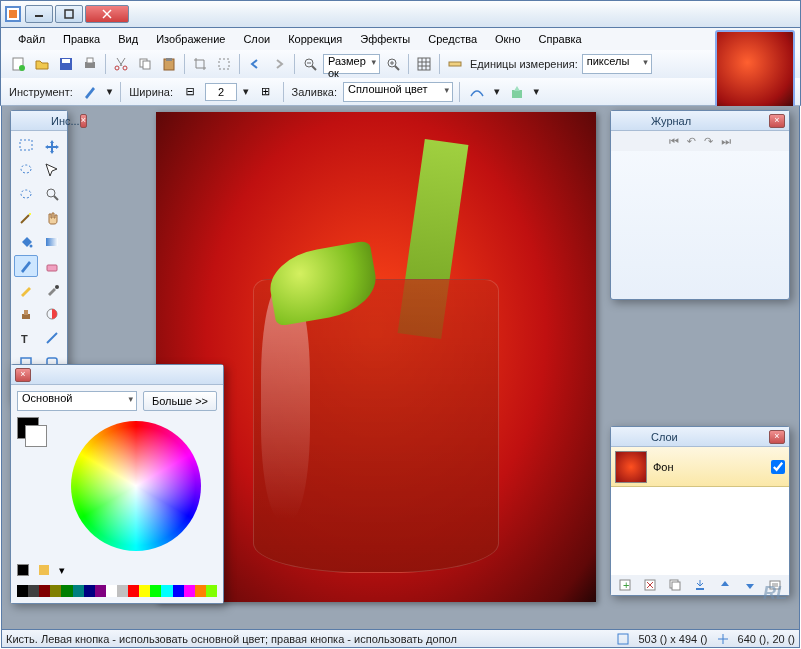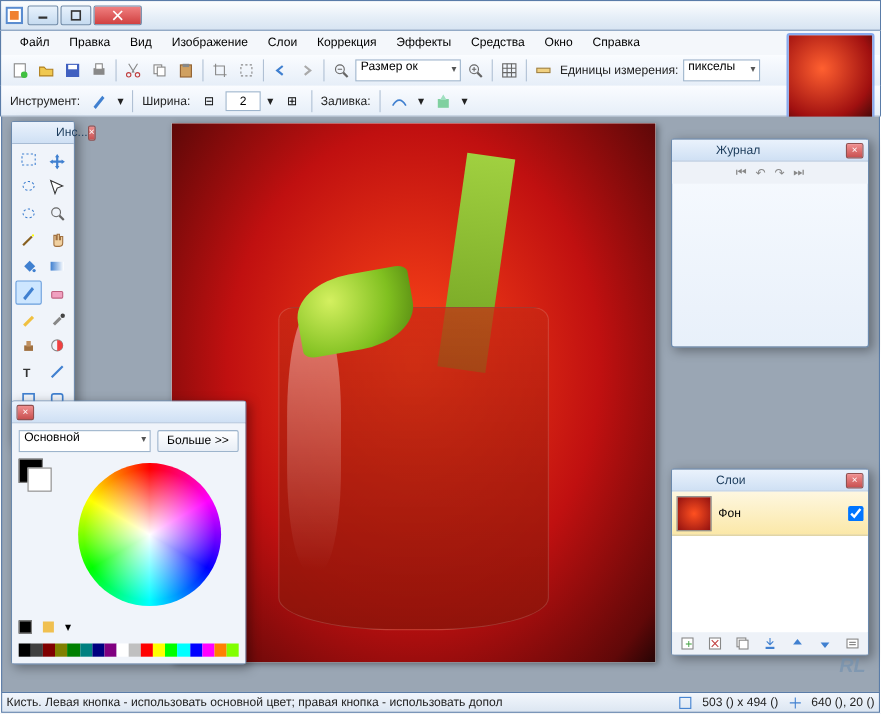--- a/index.html
+++ b/index.html
@@ -51,37 +51,37 @@
 .palette-body { padding: 6px; background: #f0f4fa; }
 .pal-row { display: flex; gap: 6px; align-items: center; margin-bottom: 6px; }
 .pal-select { flex: 1; }
 .pal-btn { height: 20px; padding: 0 8px; border: 1px solid #9db4cc; background: linear-gradient(#fff,#e8eef6); border-radius: 2px; cursor: pointer; }
 .sw-big { width: 22px; height: 22px; border: 1px solid #888; }
 .wheel { width: 130px; height: 130px; border-radius: 50%; background: conic-gradient(red,magenta,blue,cyan,lime,yellow,red); position: relative; margin: 4px auto; }
 .wheel::after { content:""; position:absolute; inset:0; border-radius:50%; background: radial-gradient(circle,#fff 0%, rgba(255,255,255,0) 65%); }
 .pal-strip { height: 12px; display: flex; margin-top: 4px; }
 .pal-strip div { flex: 1; }
 
-.history-panel { left: 608px; top: 20px; width: 180px; height: 190px; }
+.history-panel { left: 608px; top: 4px; width: 180px; height: 190px; }
 .history-body { background: #fff; height: calc(100% - 40px); border: 1px solid #c4d0e0; margin: 0; }
 .hist-item { height: 22px; background: linear-gradient(#fef7e0,#fbe8a8); display: flex; align-items: center; padding: 0 4px; gap: 4px; font-size: 11px; border-bottom: 1px solid #d4c480; }
 .hist-nav { height: 20px; display: flex; justify-content: center; gap: 8px; align-items: center; background: #eef2f8; }
 
 .layers-panel { left: 608px; top: 320px; width: 180px; height: 170px; }
 .layers-body { background: #fff; height: calc(100% - 40px); }
 .layer-row { height: 40px; display: flex; align-items: center; background: linear-gradient(#fef7e0,#fbe8a8); padding: 0 4px; gap: 6px; border-bottom: 1px solid #d4c480; }
 .layer-thumb { width: 32px; height: 32px; background: radial-gradient(circle,#ff5020,#901010); border: 1px solid #888; }
 .layer-name { flex: 1; font-size: 11px; }
 .layer-chk { width: 14px; height: 14px; }
 .layers-toolbar { height: 20px; display: flex; gap: 4px; align-items: center; padding: 0 4px; background: #eef2f8; }
 
 .statusbar { position: absolute; left: 1px; right: 1px; bottom: 1px; height: 19px; background: linear-gradient(#f2f6fc,#dce6f2); border: 1px solid #5a7ca8; display: flex; align-items: center; padding: 0 4px; font-size: 11px; color: #222; gap: 8px; }
 .status-main { flex: 1; white-space: nowrap; overflow: hidden; }
 
-.rl-logo { position: absolute; right: 6px; bottom: 8px; width: 36px; height: 32px; color: #7090b0; font-weight: bold; font-size: 18px; font-style: italic; display: flex; align-items: center; justify-content: center; opacity: 0.6; }
+.rl-logo { position: absolute; right: 6px; bottom: 20px; width: 36px; height: 32px; color: #7090b0; font-weight: bold; font-size: 18px; font-style: italic; display: flex; align-items: center; justify-content: center; opacity: 0.6; }
 
 svg { display: block; }
 </style>
 </head>
 <body>
 
 <div class="titlebar">
   <span class="titlebar-icon">
     <svg width="16" height="16">
         <rect width="16" height="16" fill="#5a8cd0"></rect>
@@ -191,21 +191,21 @@
       </svg>
     </div>
   <div class="tb-sep"></div>
   <div class="tb-btn">
       <svg width="16" height="16">
         <circle cx="7" cy="7" r="4" fill="none" stroke="#666"></circle>
         <line x1="5" y1="7" x2="9" y2="7" stroke="#666"></line>
         <line x1="10" y1="10" x2="14" y2="14" stroke="#666" stroke-width="2"></line>
       </svg>
     </div>
-  <div class="tb-select" style="width:96px"><span>Размер ок</span></div>
+  <div class="tb-select" style="width:57px"><span>Размер ок</span></div>
   <div class="tb-btn">
       <svg width="16" height="16">
         <circle cx="7" cy="7" r="4" fill="none" stroke="#666"></circle>
         <line x1="5" y1="7" x2="9" y2="7" stroke="#666"></line>
         <line x1="7" y1="5" x2="7" y2="9" stroke="#666"></line>
         <line x1="10" y1="10" x2="14" y2="14" stroke="#666" stroke-width="2"></line>
       </svg>
     </div>
   <div class="tb-sep"></div>
   <div class="tb-btn">
@@ -236,20 +236,21 @@
     </div>
   <span class="tb-label">▾</span>
   <div class="tb-sep"></div>
   <span class="tb-label">Ширина:</span>
   <div class="tb-btn">⊟</div>
   <input class="tb-input" value="2" style="">
   <span class="tb-label">▾</span>
   <div class="tb-btn">⊞</div>
   <div class="tb-sep"></div>
   <span class="tb-label">Заливка:</span>
+  <div class="tb-select" style="width:110px"><span>Сплошной цвет</span></div>
   <div class="tb-sep"></div>
   <div class="tb-btn">
       <svg width="16" height="16">
         <path d="M2 12 Q8 2 14 12" fill="none" stroke="#4080d0" stroke-width="1.5"></path>
       </svg>
     </div>
   <span class="tb-label">▾</span>
   <div class="tb-btn">
       <svg width="16" height="16">
         <rect x="3" y="6" width="10" height="8" fill="#80d0a0"></rect>

